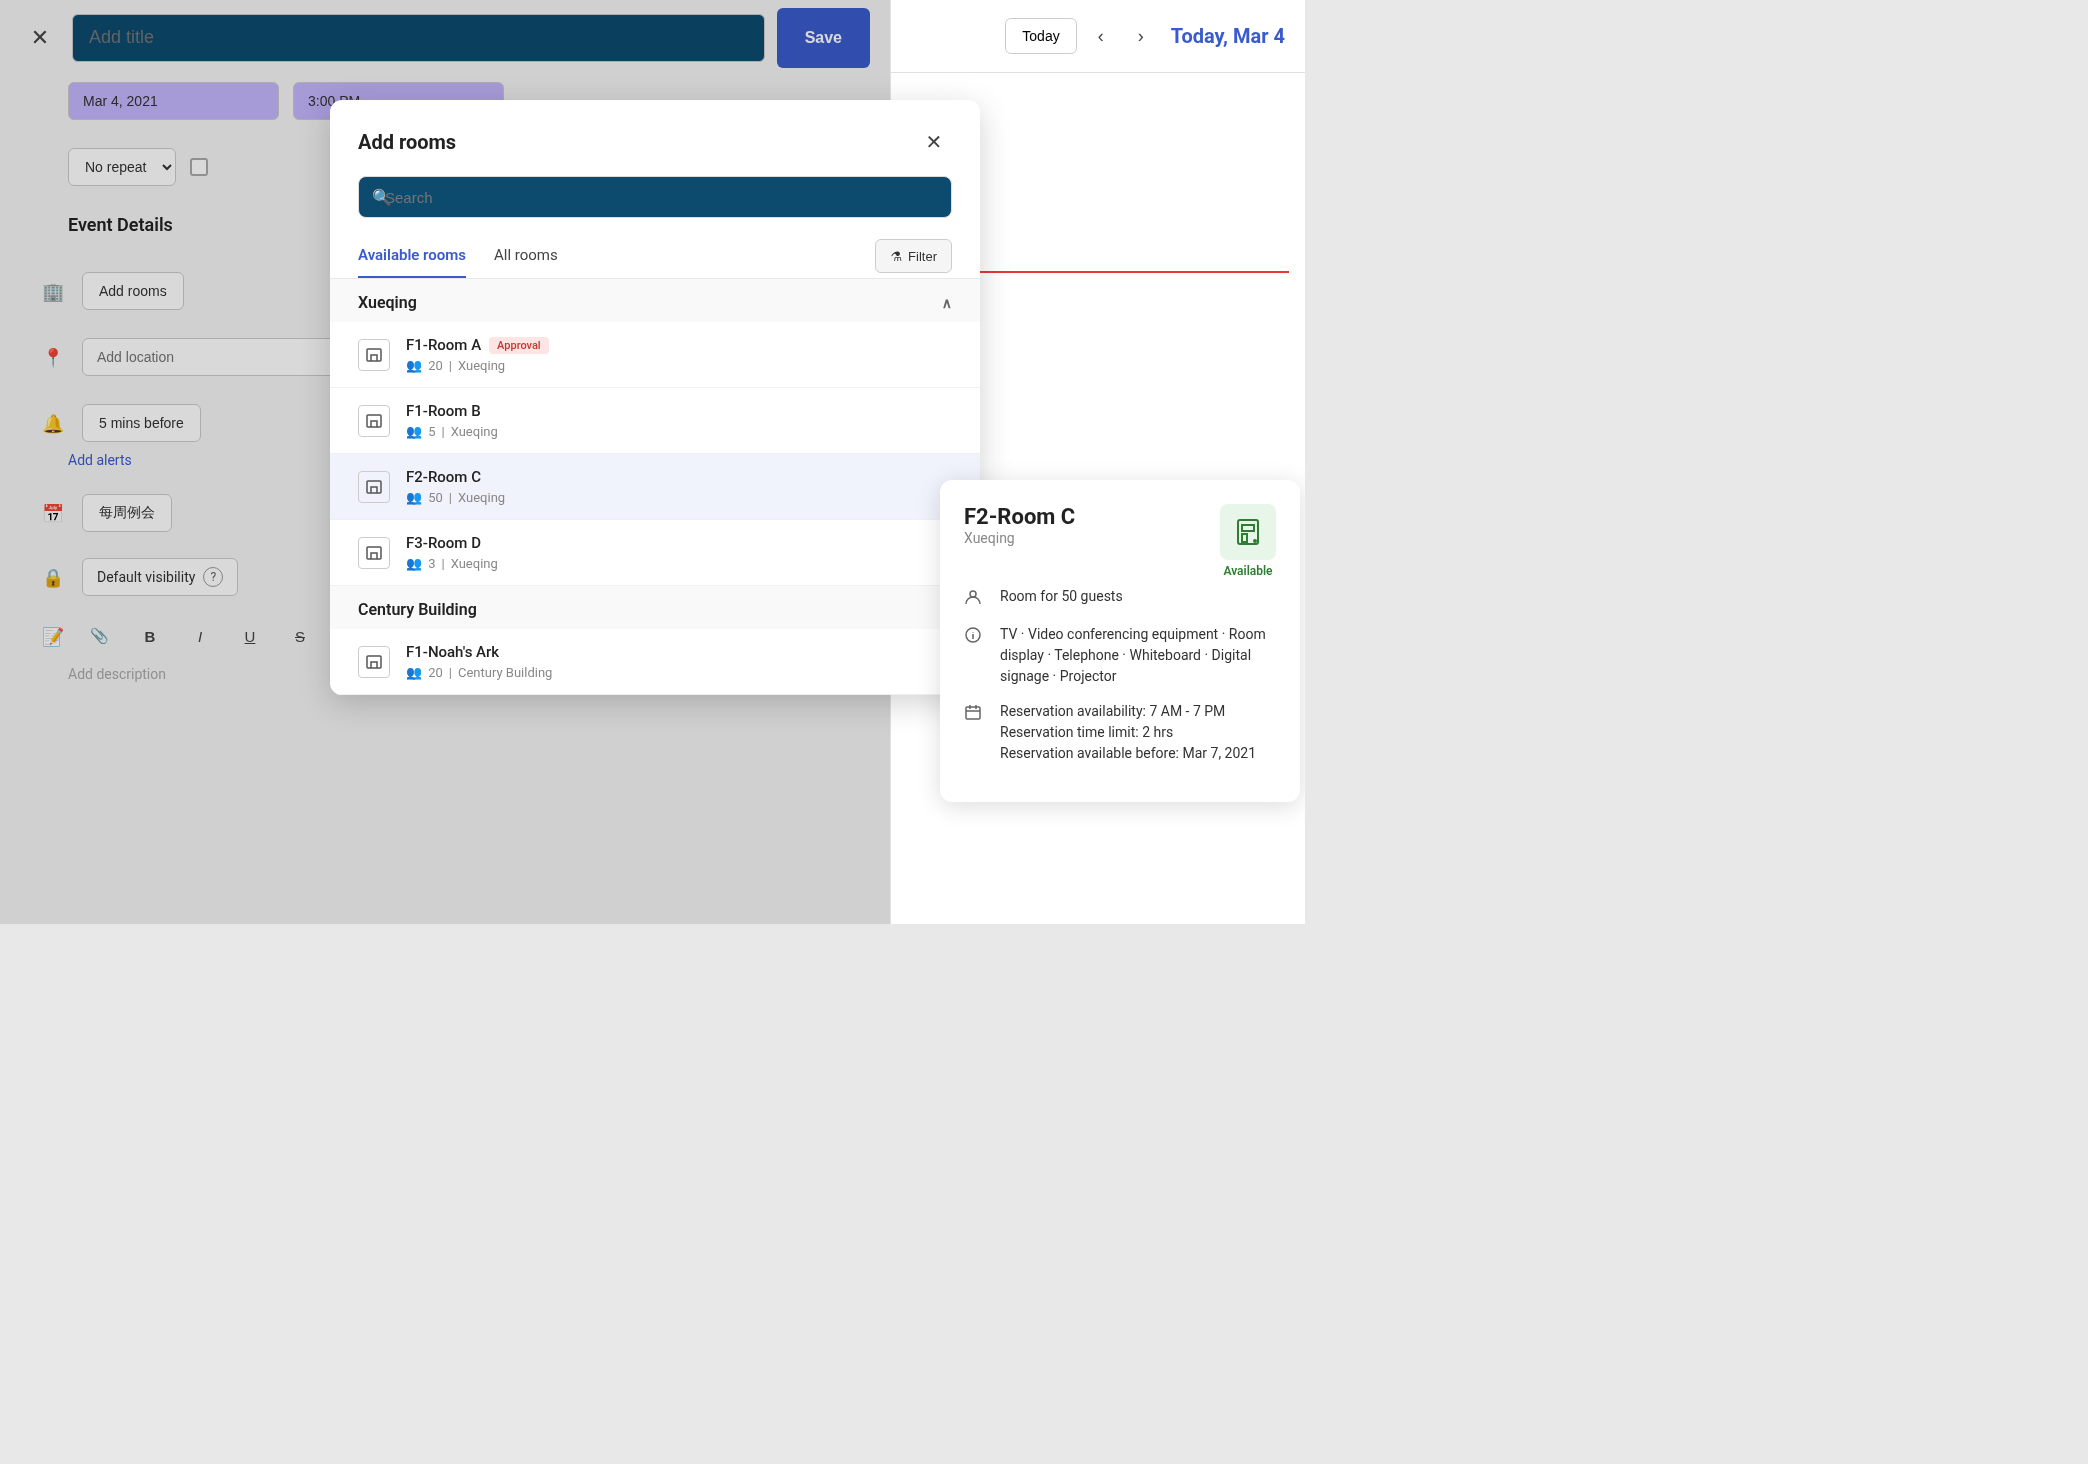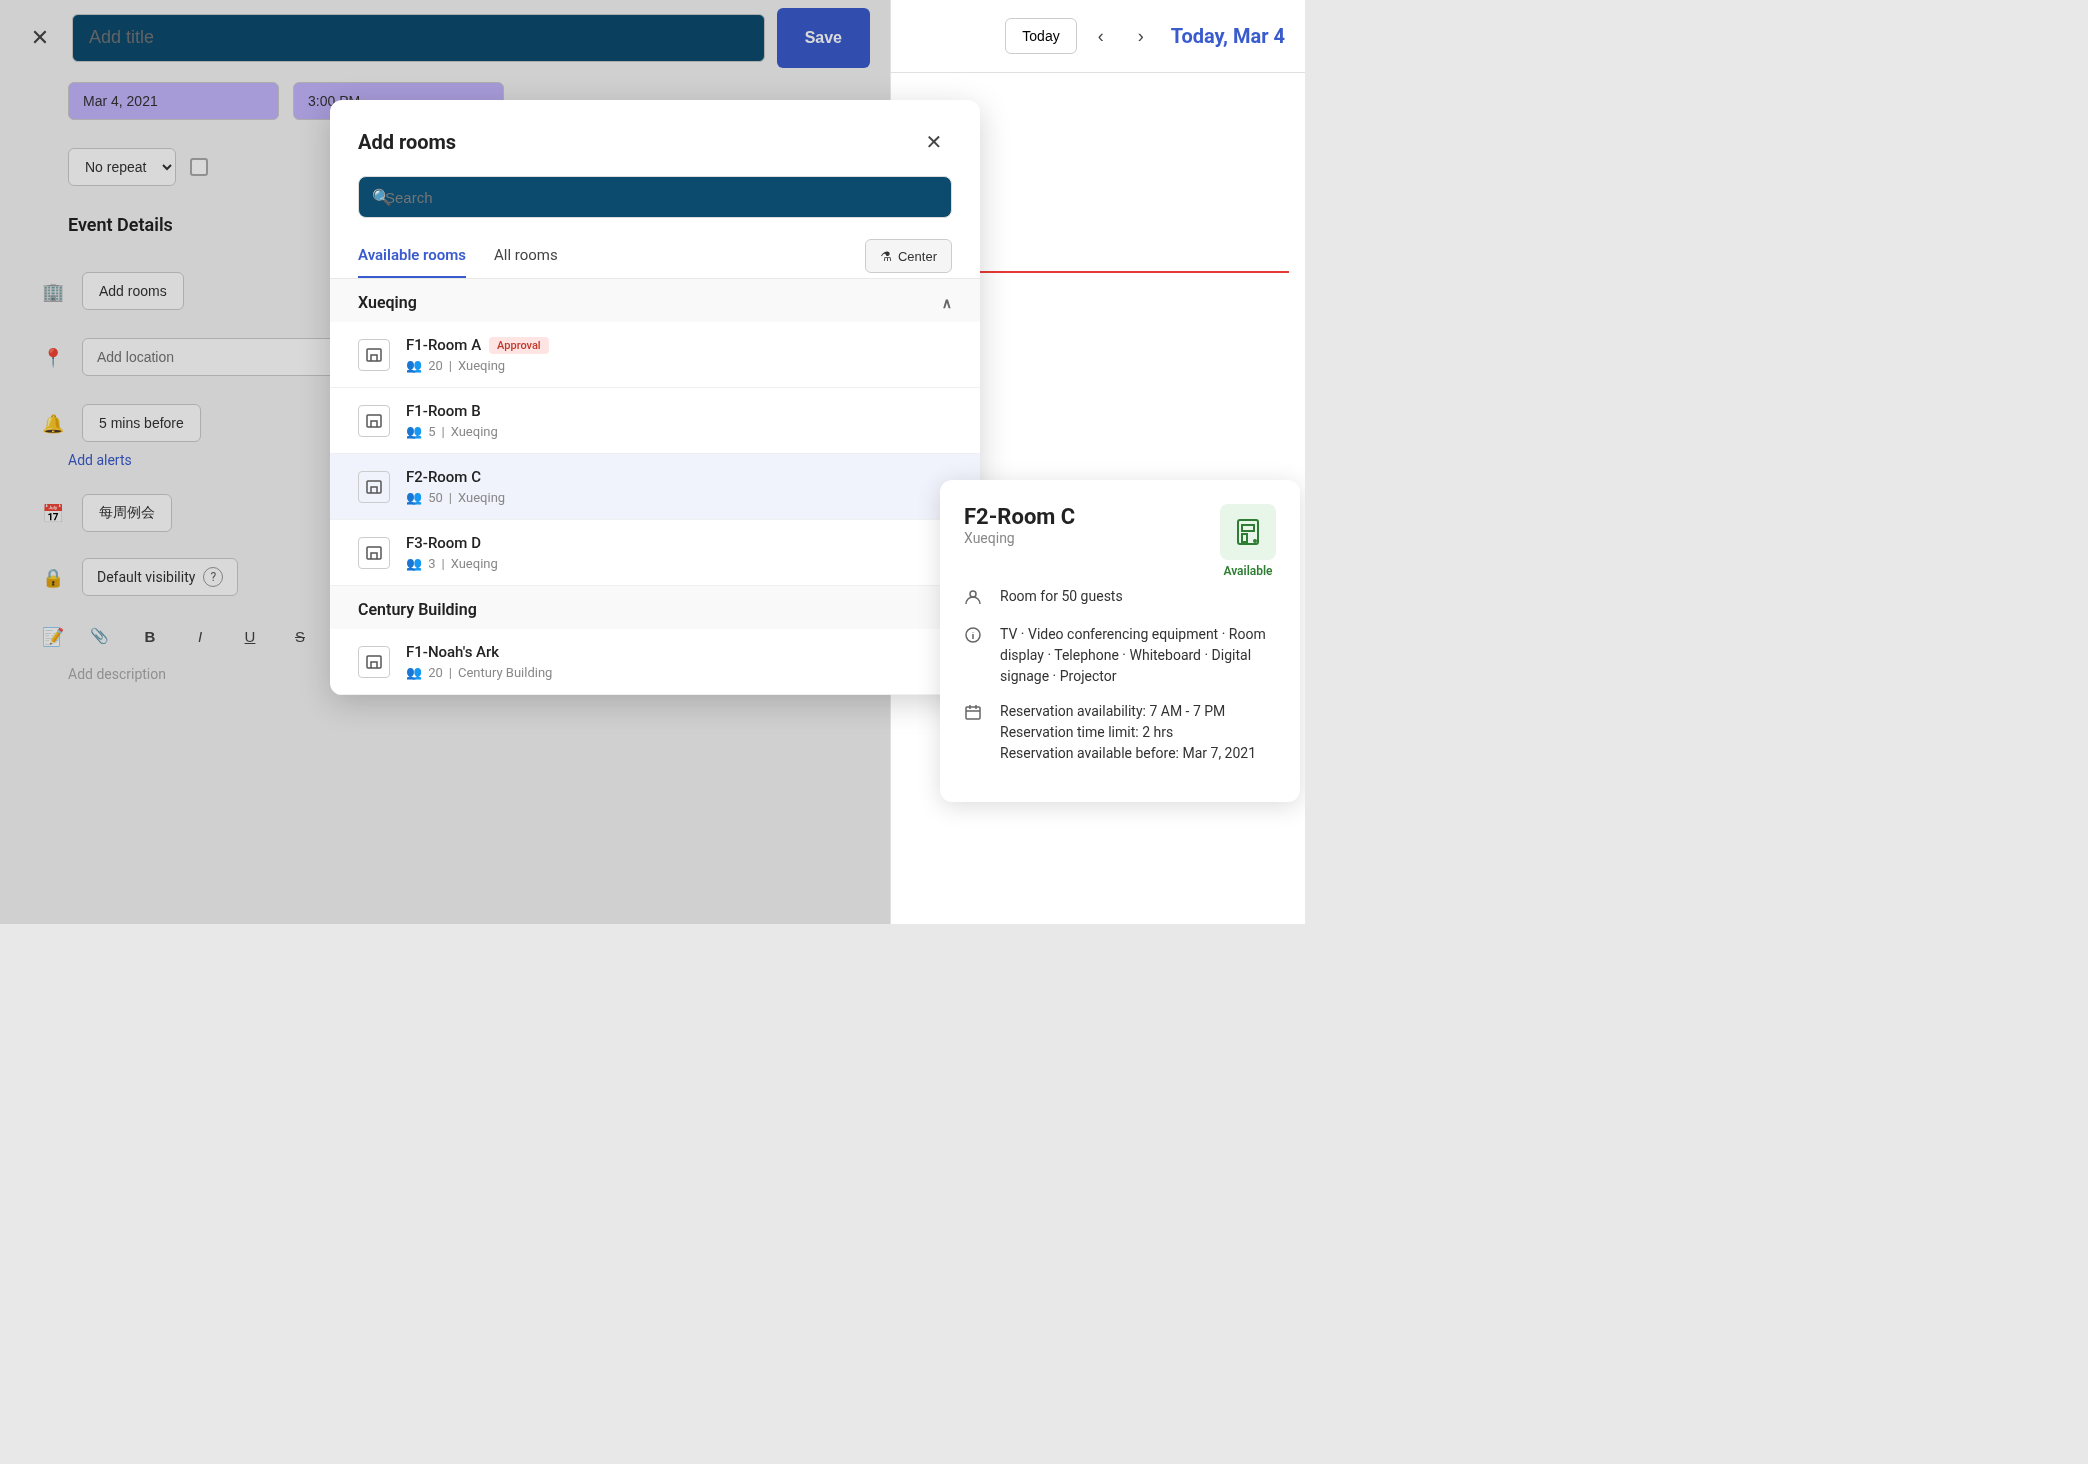--- a/index.html
+++ b/index.html
@@ -672,21 +672,21 @@
   <div class="search-bar">
     <span class="search-icon-wrap">🔍</span>
     <input class="search-input" type="text" placeholder="Search" style="">
   </div>
 
   <div class="tabs-row">
     <div class="tab active">Available rooms</div>
     <div class="tab">All rooms</div>
     <button class="filter-btn">
       <span>⚗</span>
-      <span>Center</span>
+      <span>Filter</span>
     </button>
   </div>
 
   <div class="room-list">
 
     <div class="section-header">
       <span>Xueqing</span>
       <span class="chevron">∧</span>
     </div>
 

